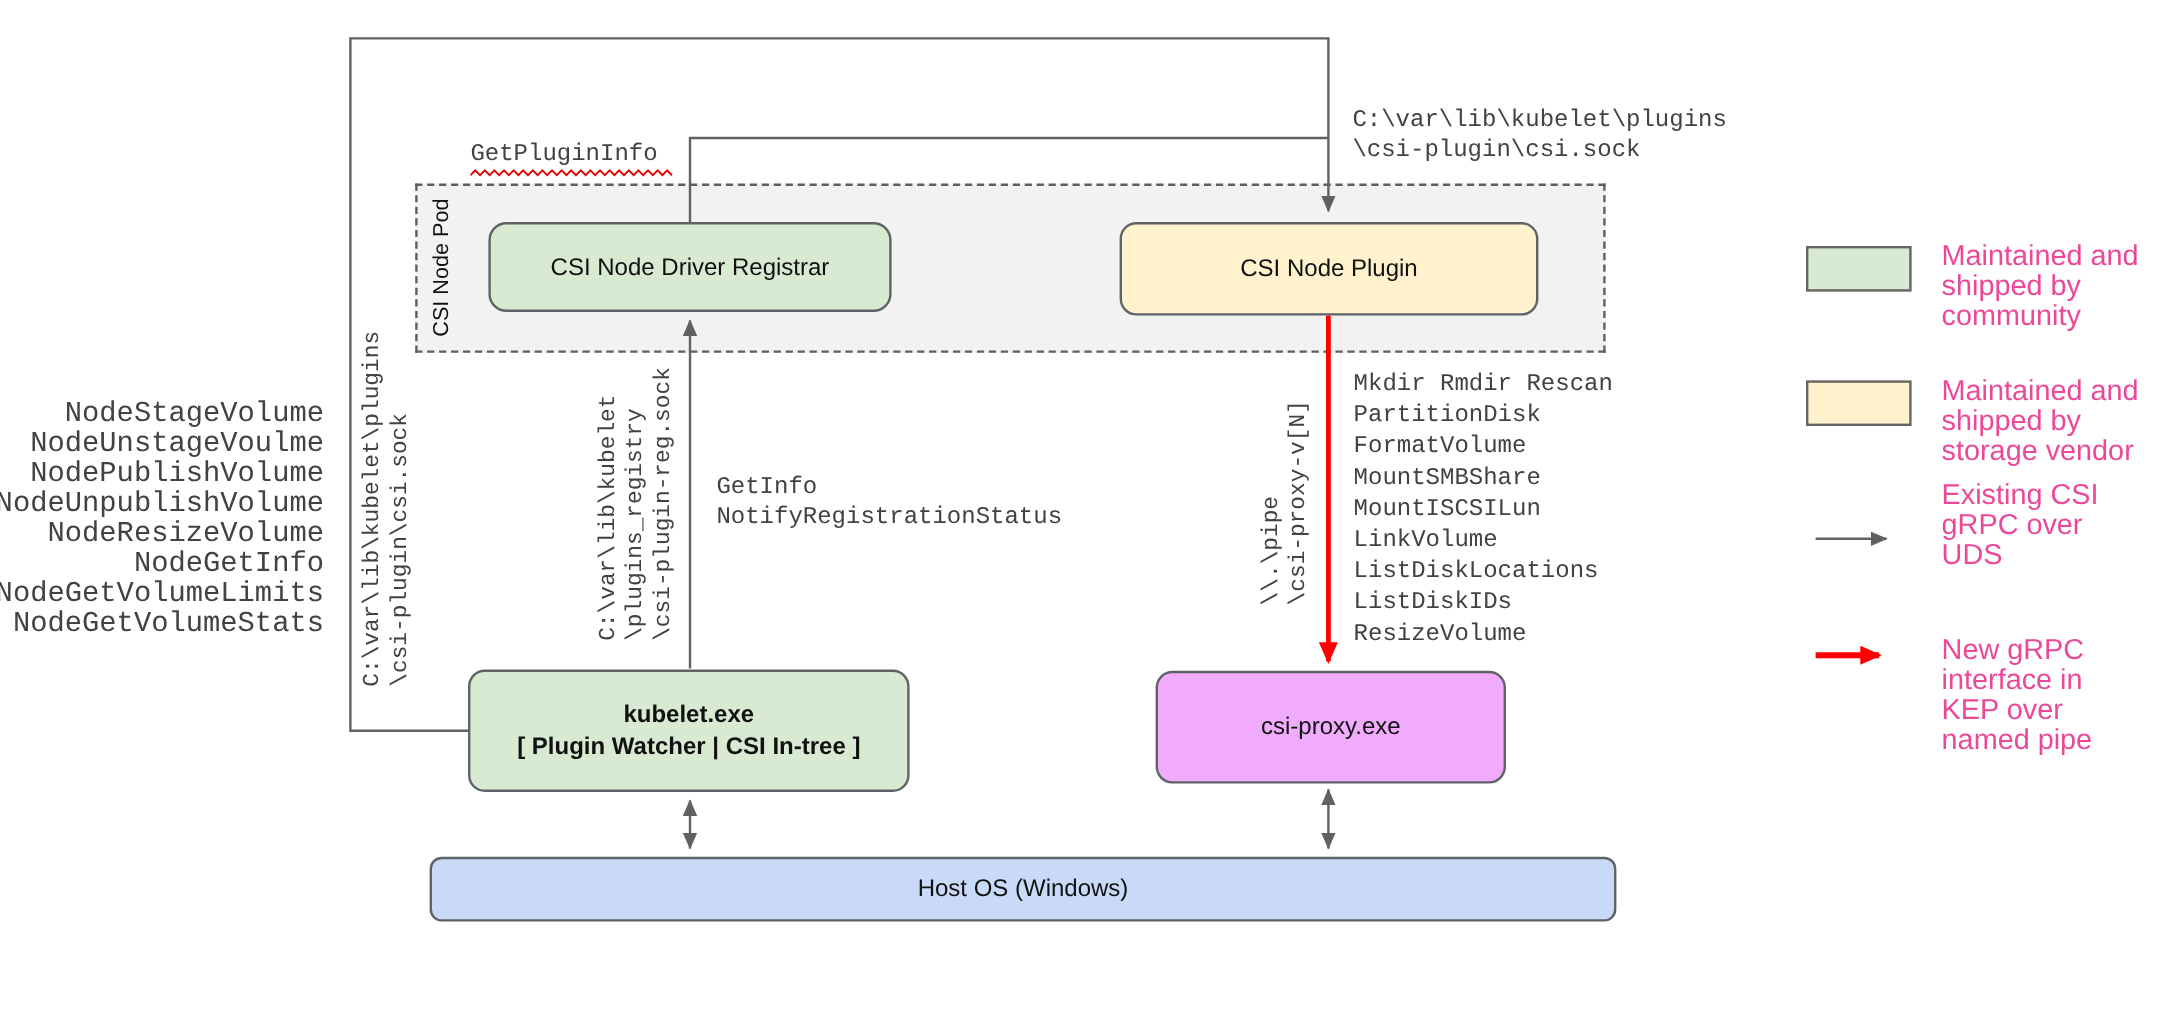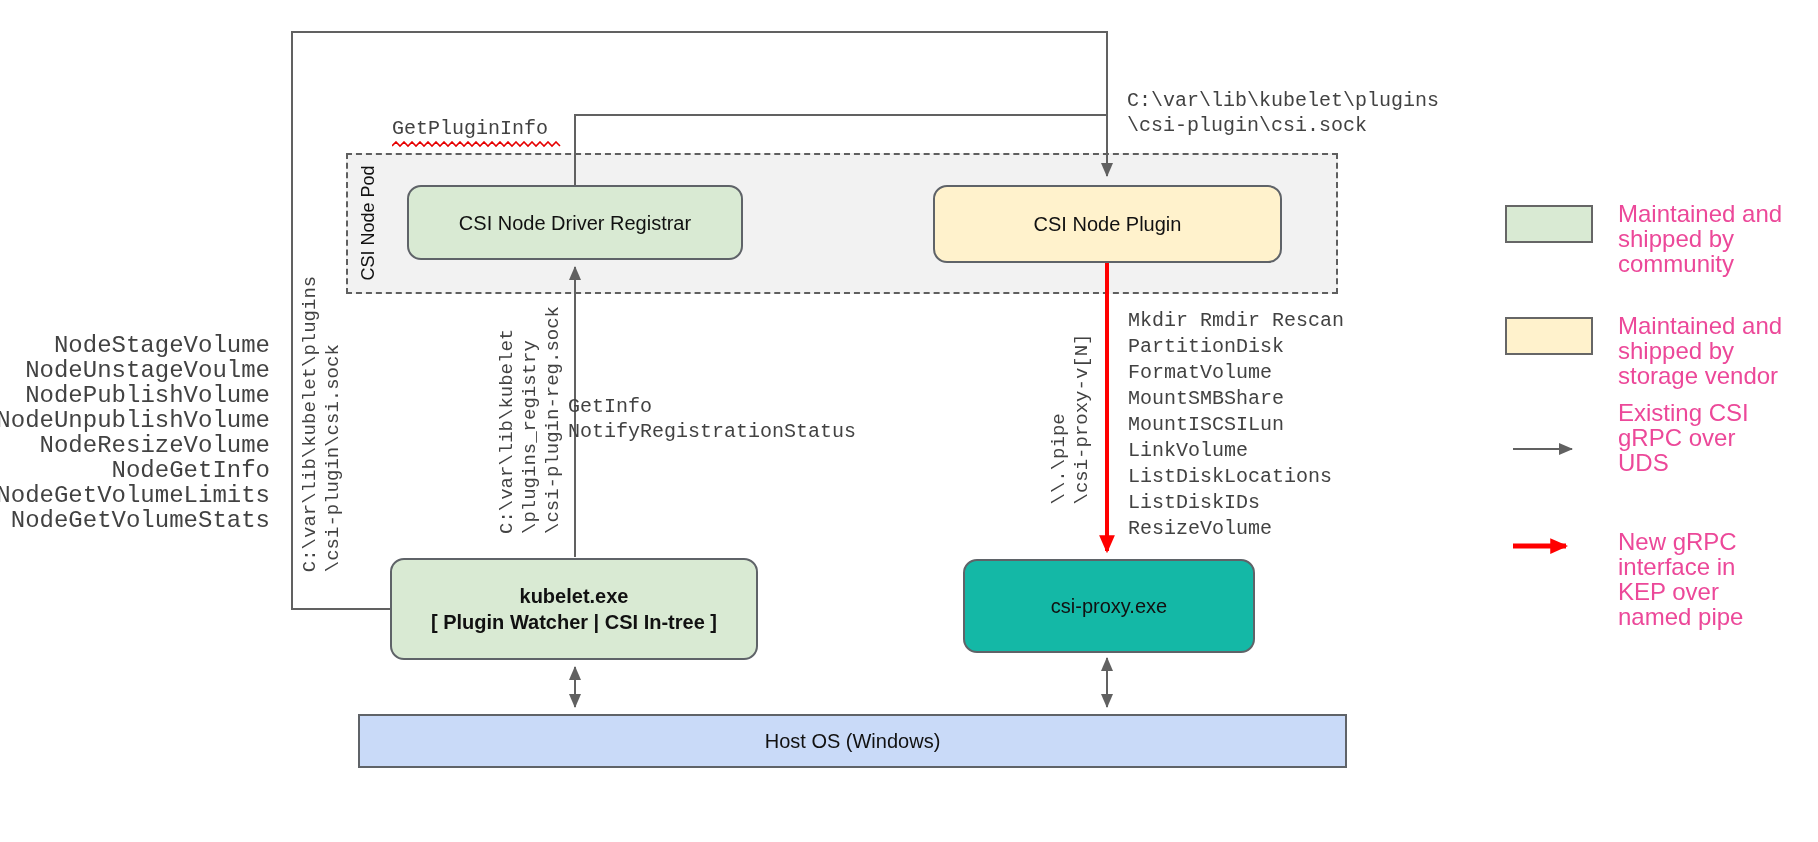--- a/index.html
+++ b/index.html
@@ -18,40 +18,40 @@
   #pod {
     position:absolute; left:346px; top:153px; width:992px; height:141px;
     background:#f2f2f2; border:2px dashed #5f5f5f; z-index:1;
   }
   .box {
     position:absolute; display:flex; flex-direction:column;
     align-items:center; justify-content:center; text-align:center;
     border:2px solid #5f6368; border-radius:14px;
     font-size:20px; color:#111; z-index:3; line-height:26px;
   }
-  #box-registrar { left:407px; top:185px; width:336px; height:75px; background:#d9ead3; }
+  #box-registrar { left:407px; top:185px; width:336px; height:75px; background:#d9ead3;border-radius:15px; }
   #box-plugin    { left:933px; top:185px; width:349px; height:78px; background:#fff2cc; }
   #box-kubelet   { left:390px; top:558px; width:368px; height:102px; background:#d9ead3;font-weight:bold; }
-  #box-proxy     { left:963px; top:559px; width:292px; height:94px;  background:#14b8a6; }
-  #box-hostos    { left:358px; top:714px; width:989px; height:54px;  background:#c9daf8; border-radius:0; }
+  #box-proxy     { left:963px; top:559px; width:292px; height:94px;  background:#f0abfc; }
+  #box-hostos    { left:358px; top:714px; width:989px; height:54px;  background:#c9daf8; border-radius:10px; }
 
   #pod-label {
     position:absolute; left:368px; top:223px;
     transform:translate(-50%,-50%) rotate(-90deg);
     font-size:18px; color:#111; white-space:nowrap; z-index:4;
   }
 
   
   #connectors { position:absolute; left:0; top:0; z-index:2; }
 
   
   .t { position:absolute; z-index:4; white-space:nowrap; }
   #node-calls    { right:1548px; top:333px; text-align:right; font-size:24px; line-height:25px; }
   #proxy-calls   { left:1128px;  top:308px; font-size:20px; line-height:26px; }
-  #getinfo-label { left:568px;   top:394px; font-size:20px; line-height:25px; }
+  #getinfo-label { left:597px;   top:394px; font-size:20px; line-height:25px; }
   #csisock-top   { left:1127px;  top:88px;  font-size:20px; line-height:25px; }
   #get-plugin-info { left:392px; top:118px; font-size:20px; line-height:22px; }
   #get-plugin-info svg { display:block; margin-top:1px; }
 
   .rot {
     position:absolute; z-index:4; font-size:19px; line-height:23px;
     white-space:nowrap; transform:translate(-50%,-50%) rotate(-90deg);
   }
   #rot-csisock { left:322px;  top:424px; }
   #rot-regsock { left:530px;  top:420px; }

